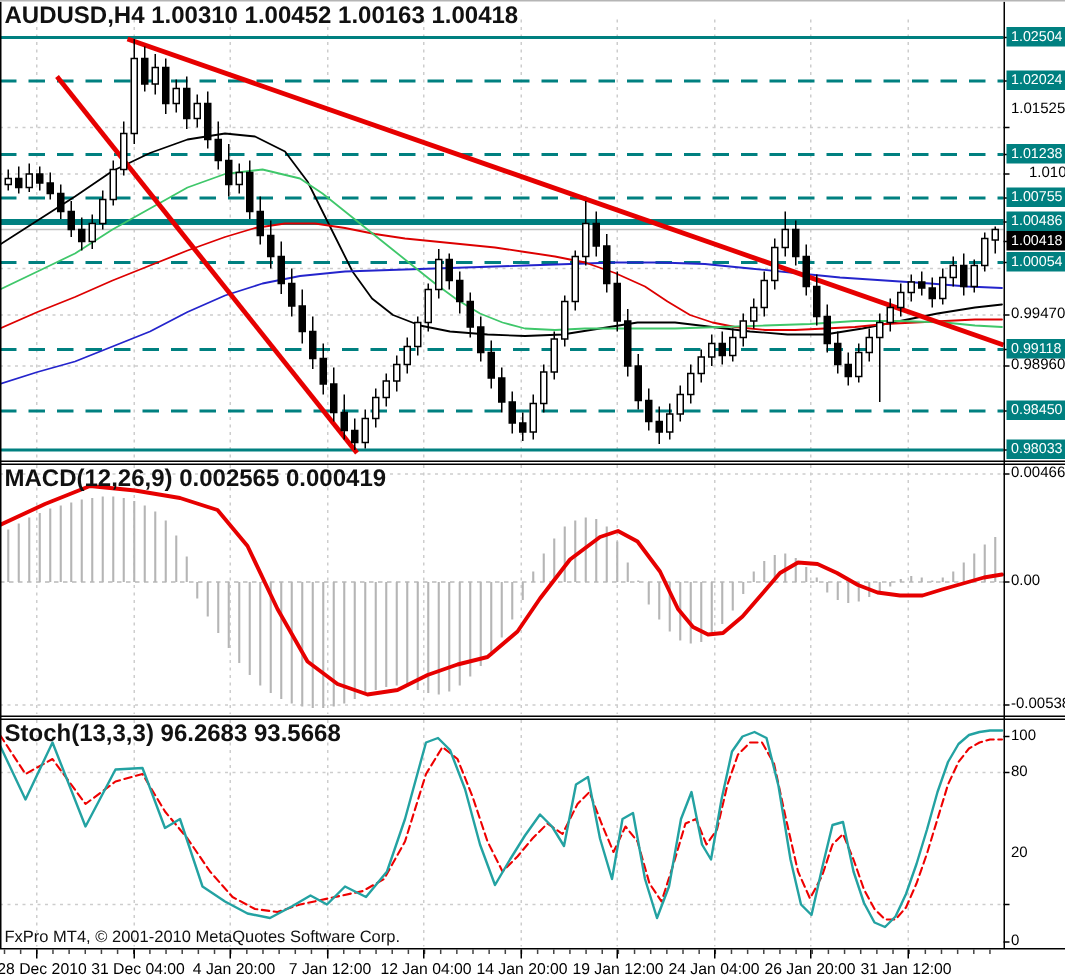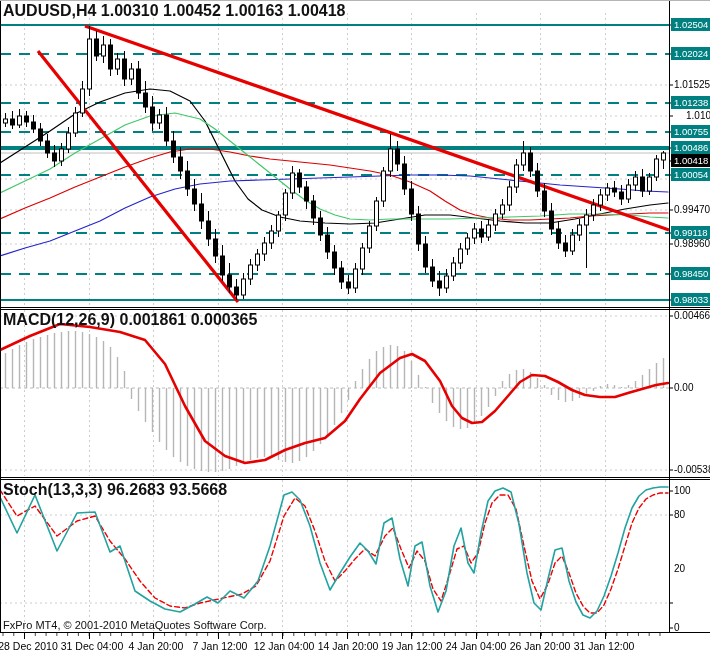--- a/index.html
+++ b/index.html
@@ -461,30 +461,30 @@
       <line x1="669" y1="387" x2="673" y2="387" stroke="#000" stroke-width="1"></line>
       <line x1="669" y1="469" x2="673" y2="469" stroke="#000" stroke-width="1"></line>
       <line x1="669" y1="490" x2="673" y2="490" stroke="#000" stroke-width="1"></line>
       <line x1="669" y1="514" x2="673" y2="514" stroke="#000" stroke-width="1"></line>
       <line x1="669" y1="602" x2="673" y2="602" stroke="#000" stroke-width="1"></line>
       <line x1="669" y1="627" x2="673" y2="627" stroke="#000" stroke-width="1"></line>
     </svg>
 
   <div class="lbl hdr" style="left:3px;top:1px;">AUDUSD,H4  1.00310 1.00452 1.00163 1.00418</div>
 
-  <div class="lbl hdr" style="left:3px;top:310px;">MACD(12,26,9) 0.001861 0.000365</div>
+  <div class="lbl hdr" style="left:3px;top:310px;">MACD(12,26,9) 0.002565 0.000419</div>
 
   <div class="lbl hdr" style="left:3px;top:480px;">Stoch(13,3,3) 96.2683 93.5668</div>
 
   <div class="lbl copyright" style="left:3px;top:618px;">FxPro MT4, © 2001-2010 MetaQuotes Software Corp.</div>
 
   <div id="price-axis">
       <div class="lbl axis-lbl px-box" style="top: 17px;">1.02504</div>
       <div class="lbl axis-lbl px-box" style="top: 46px;">1.02024</div>
-      <div class="lbl axis-lbl px-plain" style="top: 77px;">1.01525</div>
+      <div class="lbl axis-lbl px-plain" style="top: 65px;">1.01525</div>
       <div class="lbl axis-lbl px-box" style="top: 95px;">1.01238</div>
       <div class="lbl axis-lbl px-plain" style="top: 108px; margin-left: 12px;">1.01015</div>
       <div class="lbl axis-lbl px-box" style="top: 124px;">1.00755</div>
       <div class="lbl axis-lbl px-box" style="top: 140px;">1.00486</div>
       <div class="lbl axis-lbl px-box px-cur" style="top: 153px;">1.00418</div>
       <div class="lbl axis-lbl px-box" style="top: 167px;">1.00054</div>
       <div class="lbl axis-lbl px-plain" style="top: 202px;">0.99470</div>
       <div class="lbl axis-lbl px-box" style="top: 225px;">0.99118</div>
       <div class="lbl axis-lbl px-plain" style="top: 236px;">0.98960</div>
       <div class="lbl axis-lbl px-box" style="top: 266px;">0.98450</div>

